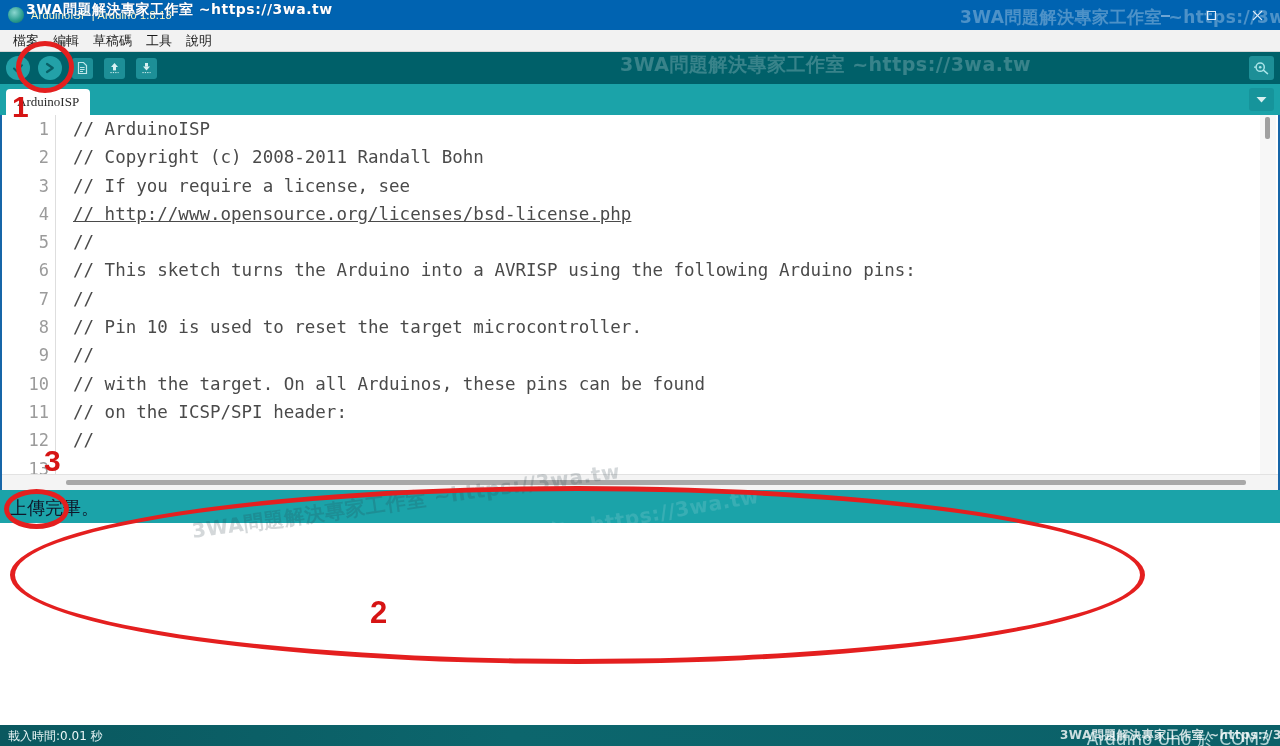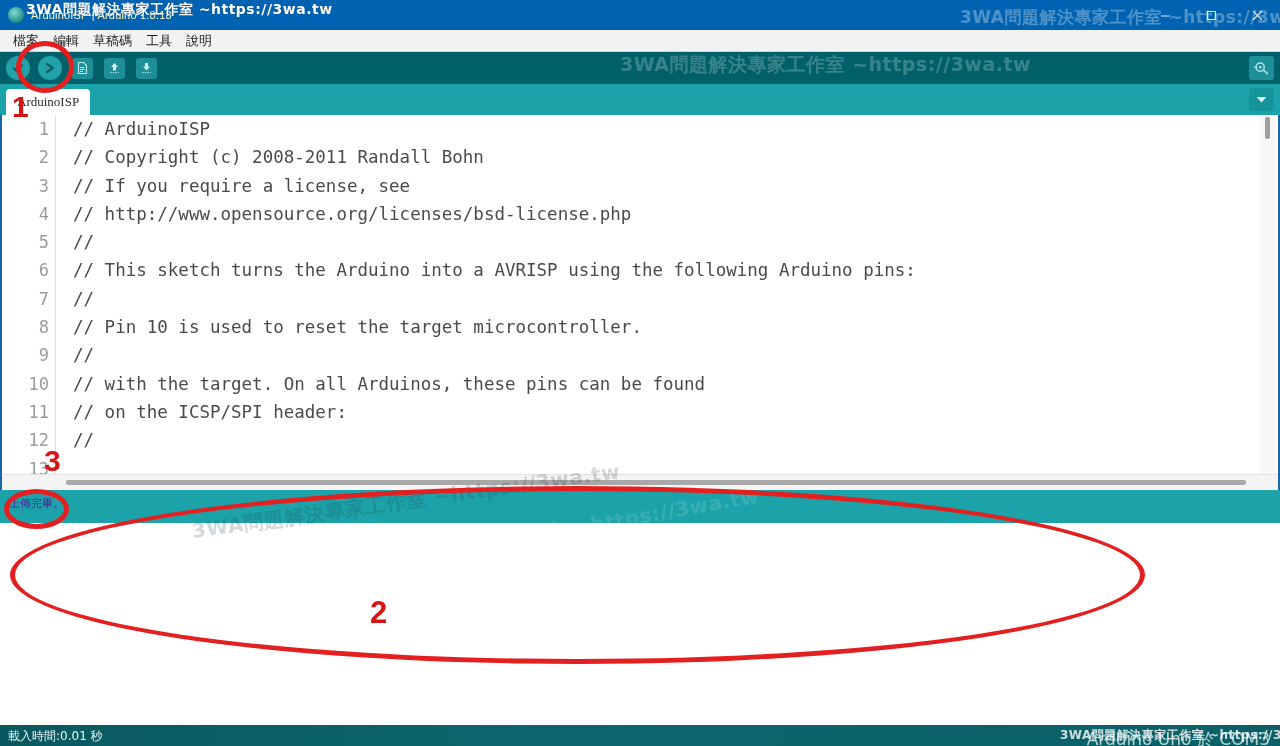--- a/index.html
+++ b/index.html
@@ -185,21 +185,21 @@
   .lnum {
     height: 28.3px;
     line-height: 28.3px;
     text-align: right;
     padding-right: 6px;
     font-family: "DejaVu Sans Mono", monospace;
     font-size: 17px;
     color: #9b9b9b;
     box-sizing: border-box;
   }
-  .code-link { }
+  .code-link { text-decoration: underline; }
 
   .ed-vscroll {
     position: absolute;
     right: 2px; top: 0;
     width: 16px; height: 100%;
     background: #f7f7f7;
   }
   .ed-vthumb {
     position: absolute;
     left: 5px; top: 2px;
@@ -226,22 +226,22 @@
   
   .statusstrip {
     position: absolute;
     top: 490px; left: 0;
     width: 1280px; height: 33px;
     background: #1ba3a9;
   }
   .status-msg {
     position: absolute;
     left: 9px; top: 6px;
-    font-size: 11px;
-    color: #4c1d95;
+    font-size: 18px;
+    color: #0f172a;
     font-family: "DejaVu Sans", sans-serif;
     white-space: nowrap;
   }
 
   
   .console {
     position: absolute;
     top: 523px; left: 0;
     width: 1280px; height: 202px;
     background: #000000;

